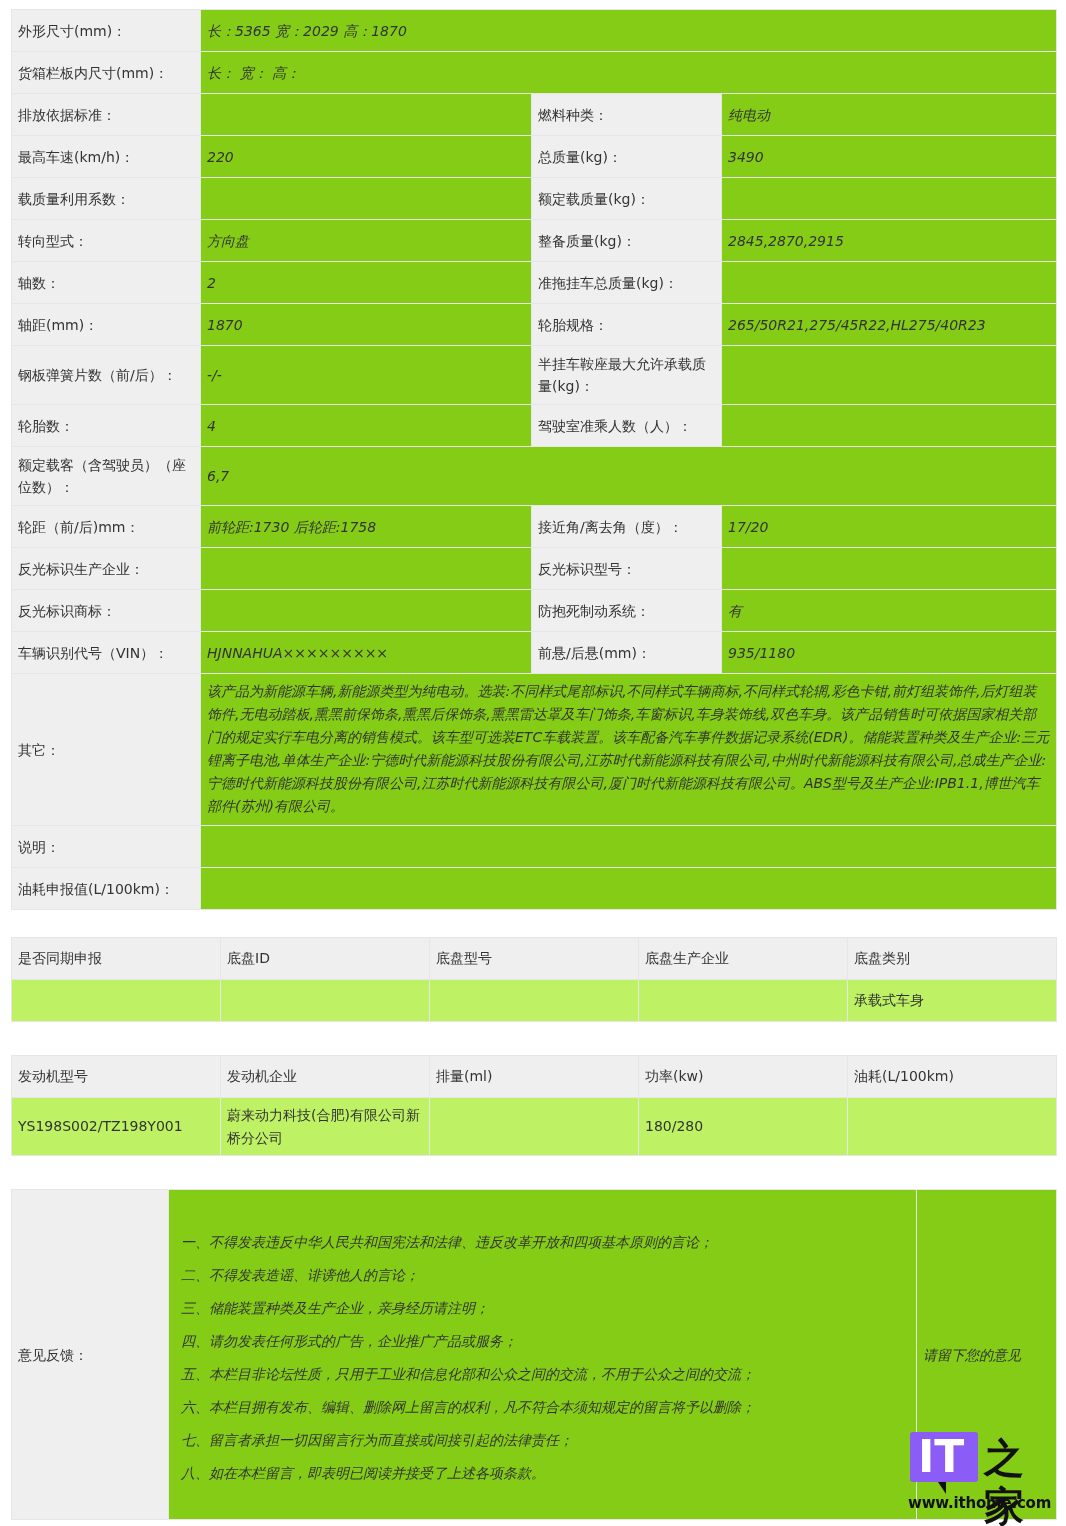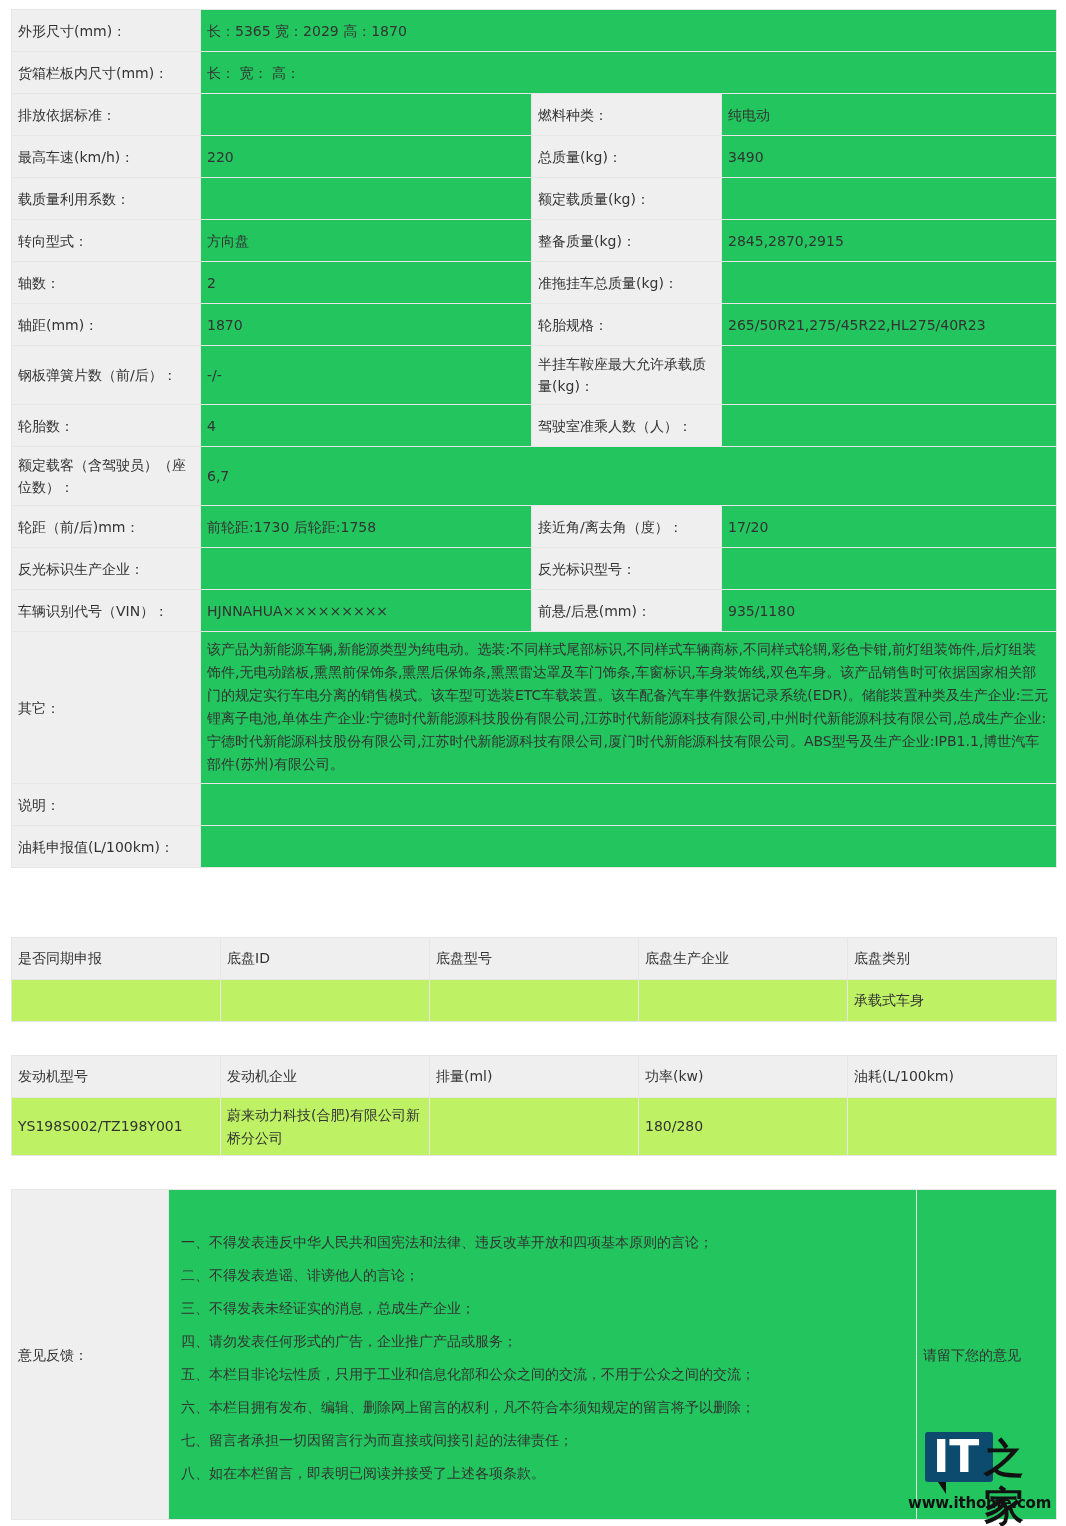--- a/index.html
+++ b/index.html
@@ -2,21 +2,21 @@
 <html><head>
 <meta charset="utf-8">
 <style>
   * { box-sizing: border-box; margin: 0; padding: 0; }
   html, body { width: 1066px; height: 1526px; background: #ffffff; overflow: hidden; }
   body { font-family: "DejaVu Sans", "Liberation Sans", sans-serif; font-size: 14px; color: #333333; position: relative; }
 
   .tbl { position: absolute; left: 11px; width: 1045px; border-collapse: collapse; table-layout: fixed; }
   .tbl td { border: 1px solid #e6e6e6; vertical-align: middle; line-height: 22px; }
   .lbl { background: #efefef; padding: 0 6px; color: #333; }
-  .val { background: #22c55e; padding: 0 6px; color: #333; }
+  .val { background: #84cc16; padding: 0 6px; color: #333; font-style: italic; }
 
   #spec { top: 9px; padding-left: 23px; }
   #spec col.c1 { width: 189px; }
   #spec col.c2 { width: 331px; }
   #spec col.c3 { width: 190px; }
   #spec col.c4 { width: 335px; }
   #spec tr { height: 42px; }
   #spec tr.tall { height: 59px; }
   #spec tr.other { height: 152px; }
   #spec td.longtext { line-height: 23px; padding: 4px 6px 6px 6px; font-size: 14px; }
@@ -33,21 +33,21 @@
   #feedback { top: 1189px; }
   #feedback col.f1 { width: 157px; }
   #feedback col.f2 { width: 748px; }
   #feedback col.f3 { width: 140px; }
   #feedback td { height: 330px; }
   .rules { padding: 36px 6px 0 6px; }
   .rules p { line-height: 33px; white-space: nowrap; }
   .rules-cell { vertical-align: top !important; }
 
   .logo { position: absolute; left: 908px; top: 1428px; width: 148px; height: 90px; }
-  .logo-box { position: absolute; left: 17px; top: 4px; width: 68px; height: 50px; background: #0c4a6e; border-radius: 3px; }
+  .logo-box { position: absolute; left: 2px; top: 4px; width: 68px; height: 50px; background: #8b5cf6; border-radius: 3px; }
   .logo-box span { position: absolute; color: #fff; font-family: "DejaVu Sans", sans-serif; font-weight: bold; font-size: 44px; line-height: 50px; top: 0; }
   .logo-tail { position: absolute; left: 30px; top: 54px; width: 0; height: 0; border-left: 8px solid transparent; border-right: 0 solid transparent; border-top: 12px solid #111; }
   .logo-zh { position: absolute; left: 76px; top: 6px; font-family: "DejaVu Serif", serif; font-weight: bold; font-size: 40px; line-height: 48px; color: #111; letter-spacing: -2px; }
   .logo-url { position: absolute; left: 0; top: 66px; font-family: "DejaVu Sans", sans-serif; font-weight: bold; font-size: 15px; color: #111; letter-spacing: -0.2px; }
 </style>
 </head>
 <body>
 
 <table id="spec" class="tbl">
   <colgroup>
@@ -123,20 +123,26 @@
     <td class="lbl">接近角/离去角（度）：</td>
     <td class="val">17/20</td>
   </tr>
   <tr>
     <td class="lbl">反光标识生产企业：</td>
     <td class="val"></td>
     <td class="lbl">反光标识型号：</td>
     <td class="val"></td>
   </tr>
   <tr>
+    <td class="lbl">反光标识商标：</td>
+    <td class="val"></td>
+    <td class="lbl">防抱死制动系统：</td>
+    <td class="val">有</td>
+  </tr>
+  <tr>
     <td class="lbl">车辆识别代号（VIN）：</td>
     <td class="val">HJNNAHUA×××××××××</td>
     <td class="lbl">前悬/后悬(mm)：</td>
     <td class="val">935/1180</td>
   </tr>
   <tr class="other">
     <td class="lbl">其它：</td>
     <td class="val longtext" colspan="3">该产品为新能源车辆,新能源类型为纯电动。选装:不同样式尾部标识,不同样式车辆商标,不同样式轮辋,彩色卡钳,前灯组装饰件,后灯组装饰件,无电动踏板,熏黑前保饰条,熏黑后保饰条,熏黑雷达罩及车门饰条,车窗标识,车身装饰线,双色车身。该产品销售时可依据国家相关部门的规定实行车电分离的销售模式。该车型可选装ETC车载装置。该车配备汽车事件数据记录系统(EDR)。储能装置种类及生产企业:三元锂离子电池,单体生产企业:宁德时代新能源科技股份有限公司,江苏时代新能源科技有限公司,中州时代新能源科技有限公司,总成生产企业:宁德时代新能源科技股份有限公司,江苏时代新能源科技有限公司,厦门时代新能源科技有限公司。ABS型号及生产企业:IPB1.1,博世汽车部件(苏州)有限公司。</td>
   </tr>
   <tr>
@@ -208,21 +214,21 @@
       <col class="f2">
       <col class="f3">
     </colgroup>
   <tbody>
       <tr>
     <td class="lbl">意见反馈：</td>
     <td class="val rules-cell">
       <div class="rules">
         <p>一、不得发表违反中华人民共和国宪法和法律、违反改革开放和四项基本原则的言论；</p>
         <p>二、不得发表造谣、诽谤他人的言论；</p>
-        <p>三、不得发表未经证实的消息，总成生产企业；</p>
+        <p>三、储能装置种类及生产企业，亲身经历请注明；</p>
         <p>四、请勿发表任何形式的广告，企业推广产品或服务；</p>
         <p>五、本栏目非论坛性质，只用于工业和信息化部和公众之间的交流，不用于公众之间的交流；</p>
         <p>六、本栏目拥有发布、编辑、删除网上留言的权利，凡不符合本须知规定的留言将予以删除；</p>
         <p>七、留言者承担一切因留言行为而直接或间接引起的法律责任；</p>
         <p>八、如在本栏留言，即表明已阅读并接受了上述各项条款。</p>
       </div>
     </td>
     <td class="val">请留下您的意见</td>
   </tr>
 </tbody>

